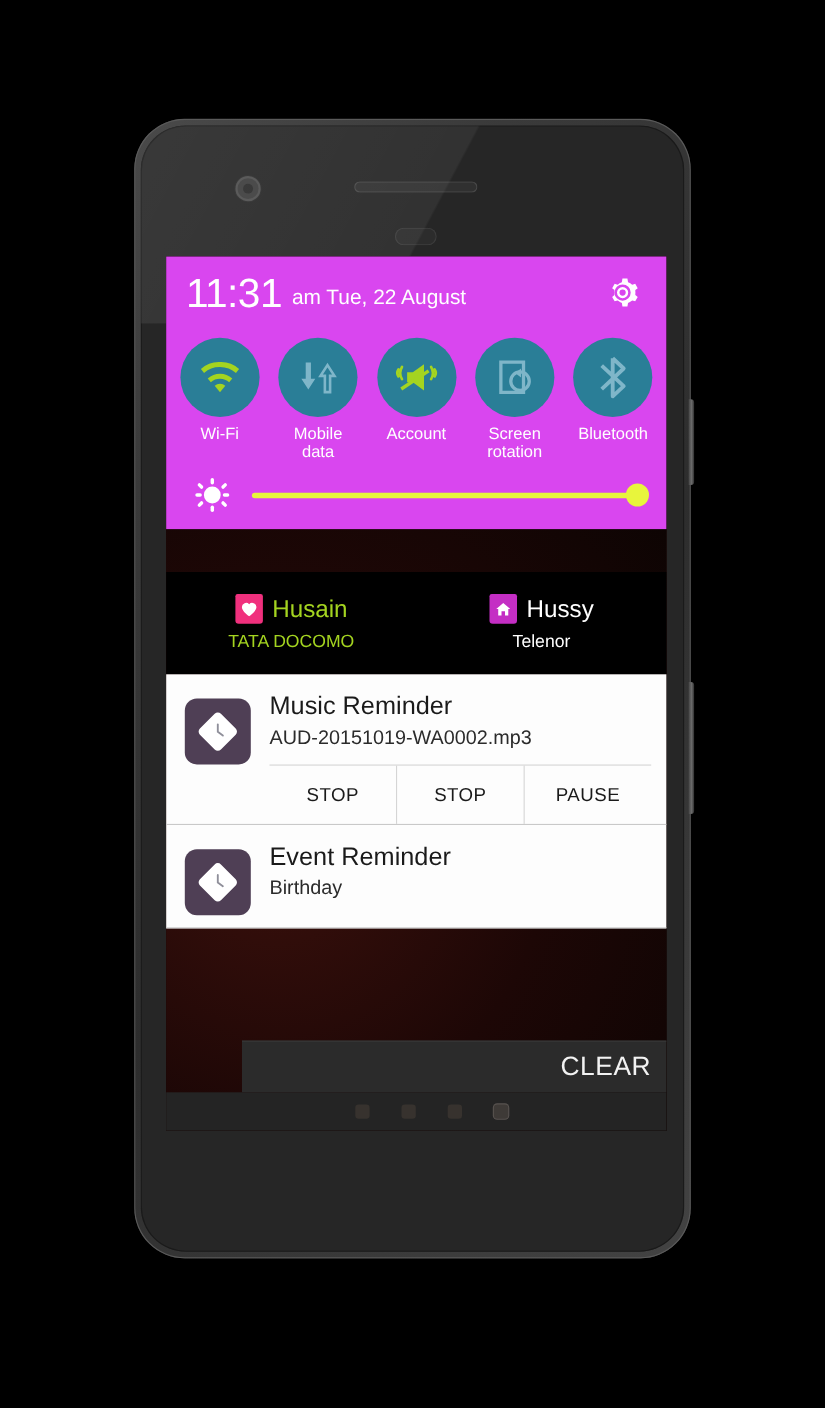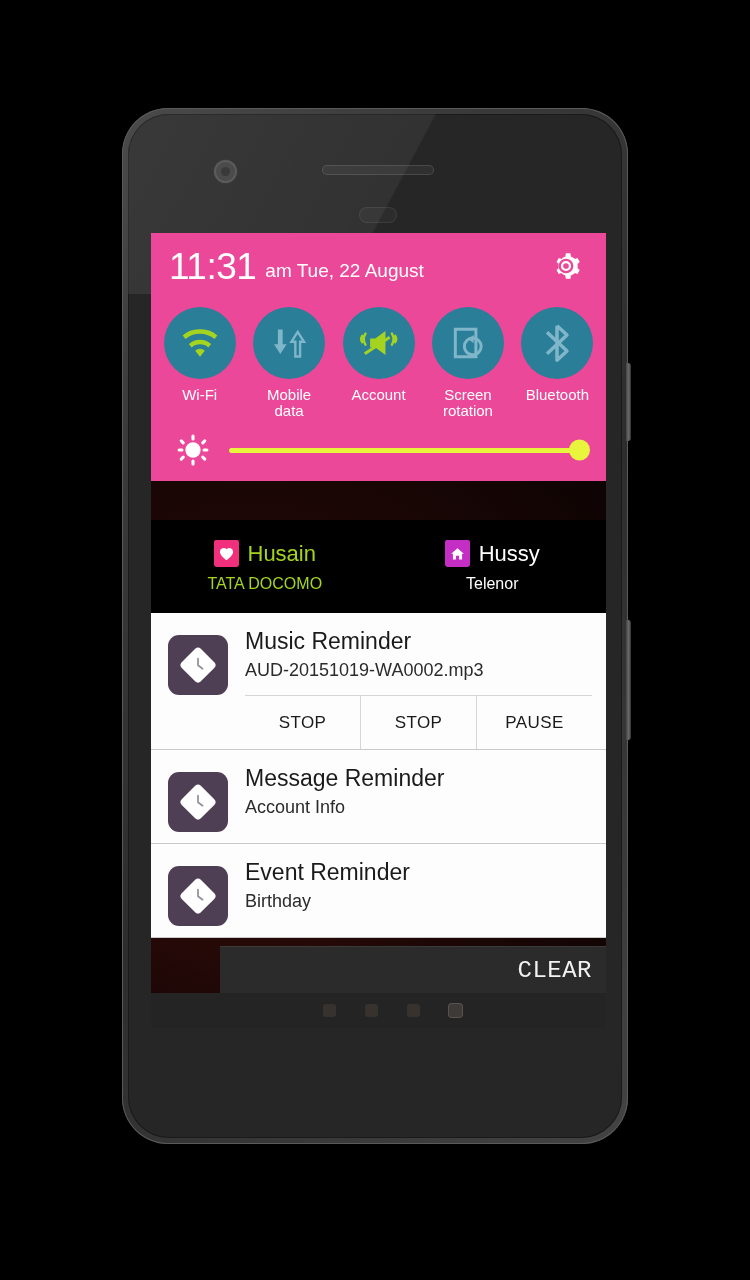--- a/index.html
+++ b/index.html
@@ -77,21 +77,21 @@
   #wallpaper::before {
     content:""; position:absolute; left:4px; top:352px; width:74px; height:96px;
     background:
       linear-gradient(72deg, rgba(120,28,20,.55) 0 2px, transparent 2px 9px),
       linear-gradient(108deg, rgba(92,22,16,.45) 0 2px, transparent 2px 14px);
   }
 
   
   #qs-header {
     position: absolute; left: 0; top: 0; width: 100%;
-    background: #ec4899;
+    background: #d946ef;
     padding: 0;
   }
   #clock-row {
     height: 66px; display: flex; align-items: center; padding: 0 0 0 18px;
   }
   #time {
     color: #fff; font-size: 37px; line-height: 1; letter-spacing: -.5px;
   }
   #date {
     color: #fff; font-size: 19px; margin-left: 9px; margin-top: 9px;
@@ -172,21 +172,21 @@
   .notif.simple .notif-body { padding-bottom: 18px; }
 
   
   #clear-bar {
     position: absolute; left: 69px; top: 713px; width: 386px; height: 47px;
     background: #2b2b2b;
     display: flex; align-items: center; justify-content: flex-end;
     padding-right: 14px;
     border-top: 1px solid #3a3a3a;
   }
-  #clear-label { color: #f2f2f2; font-size: 24px; letter-spacing: .5px; font-family: Liberation Mono, monospace; }
+  #clear-label { color: #f2f2f2; font-size: 24px; letter-spacing: .5px; }
 
   #page-dots {
     position: absolute; left: 0; top: 760px; width: 100%; height: 35px;
     background: #242424;
     display: flex; align-items: center; justify-content: center; gap: 29px;
     padding-left: 28px;
   }
   .dot { width: 13px; height: 13px; border-radius: 3px; background: #4a4038; opacity: .5; }
   .dot.active { background: #3e3a37; opacity: 1; box-shadow: 0 0 0 1px #585350; }
 </style>
@@ -339,45 +339,31 @@
             <div class="notif-title">Music Reminder</div>
             <div class="notif-sub">AUD-20151019-WA0002.mp3</div>
             <div class="notif-actions">
               <div class="action-btn">STOP</div>
               <div class="action-btn">STOP</div>
               <div class="action-btn">PAUSE</div>
             </div>
           </div>
         </div>
 
+
         <div class="notif simple">
           <div class="notif-icon-wrap">
             <div class="app-icon">
               <svg width="46" height="46" viewBox="0 0 46 46">
                 <rect x="23" y="4" width="27" height="27" rx="4" fill="#ffffff" transform="rotate(45 23 4)"></rect>
                 <path d="M23 16.5v6.8l4.6 3.4" fill="none" stroke="#8f8f9a" stroke-width="1.7" stroke-linecap="round"></path>
               </svg>
             </div>
           </div>
           <div class="notif-body">
-            <div class="notif-title">Message Reminder</div>
-            <div class="notif-sub">Account Info</div>
-          </div>
-        </div>
-
-        <div class="notif simple">
-          <div class="notif-icon-wrap">
-            <div class="app-icon">
-              <svg width="46" height="46" viewBox="0 0 46 46">
-                <rect x="23" y="4" width="27" height="27" rx="4" fill="#ffffff" transform="rotate(45 23 4)"></rect>
-                <path d="M23 16.5v6.8l4.6 3.4" fill="none" stroke="#8f8f9a" stroke-width="1.7" stroke-linecap="round"></path>
-              </svg>
-            </div>
-          </div>
-          <div class="notif-body">
             <div class="notif-title">Event Reminder</div>
             <div class="notif-sub">Birthday</div>
           </div>
         </div>
 
       </div>
 
       <div id="clear-bar">
         <span id="clear-label">CLEAR</span>
       </div>

